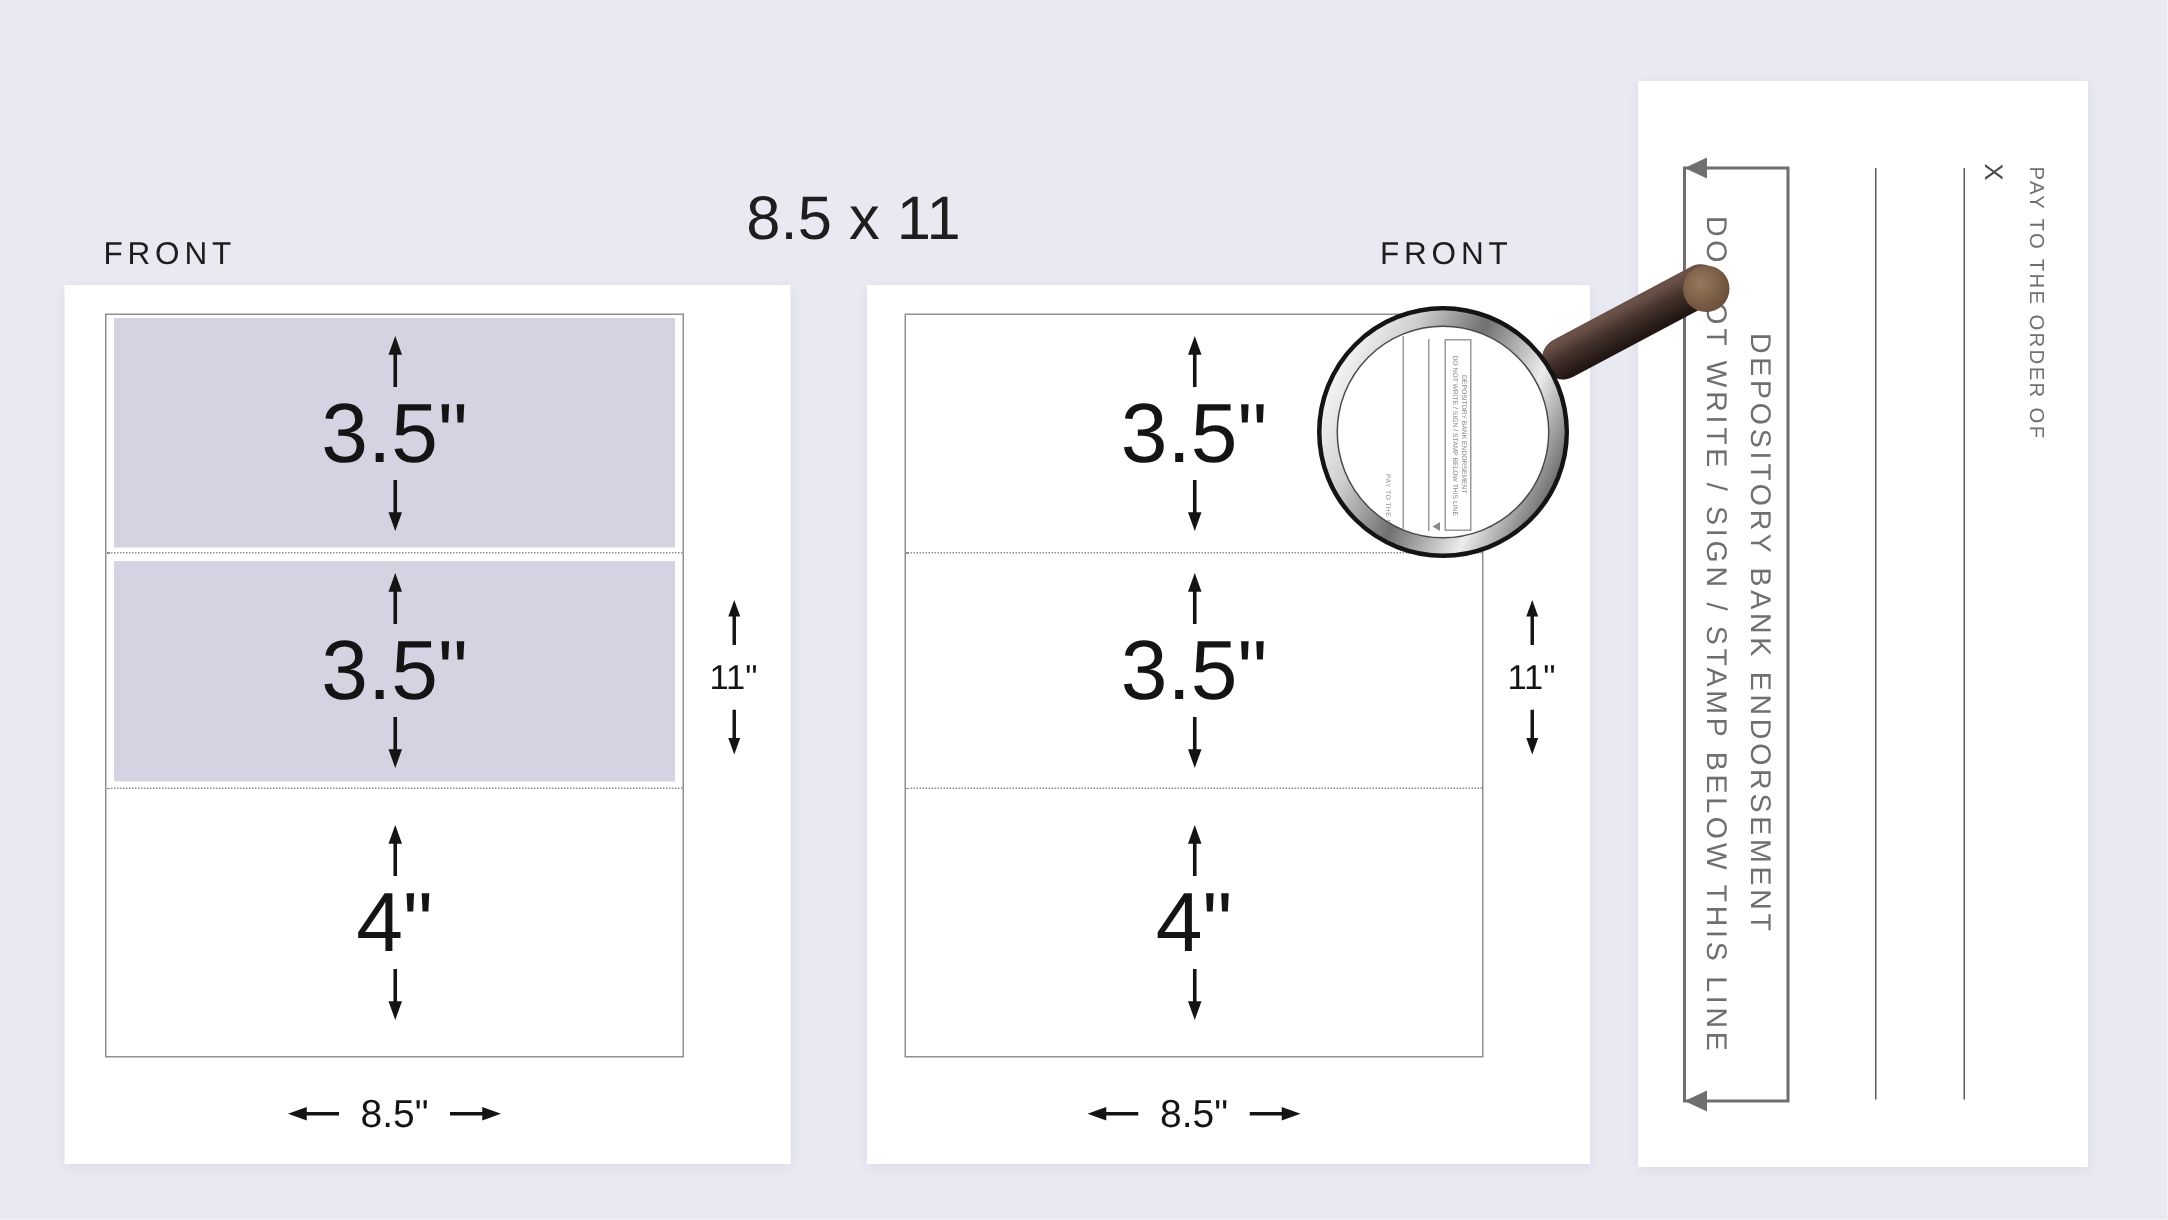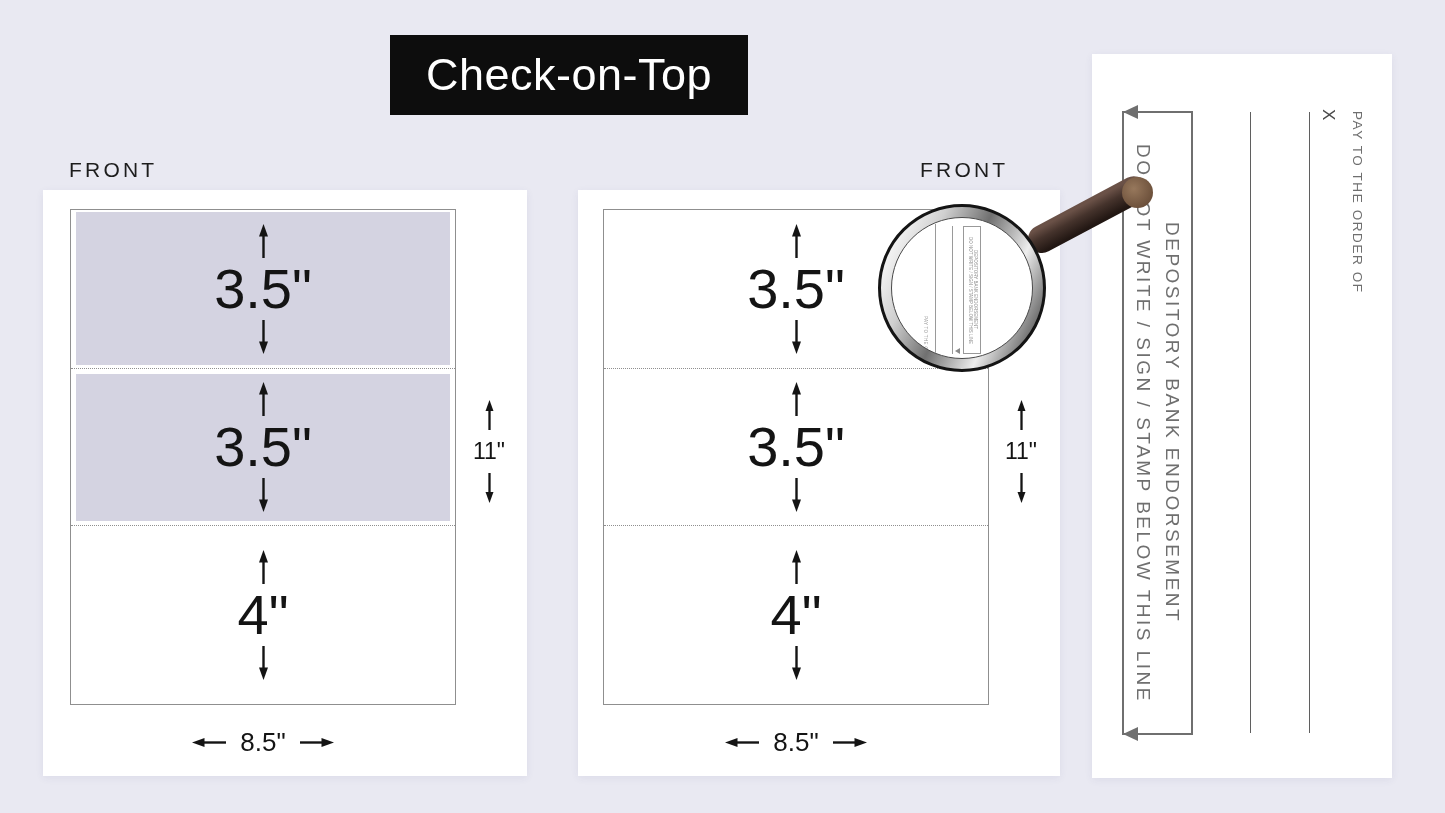--- a/index.html
+++ b/index.html
@@ -89,23 +89,21 @@
   .eline-a{left:158px;top:58px;}
   .eline-b{left:217px;top:58px;}
   .sign-x{left:226px;top:55px;font-size:17px;color:#4a4a4a;}
   .pay-label{left:258px;top:57px;font-size:13.5px;letter-spacing:1.6px;color:#6f6f6f;}
 </style>
 </head>
 <body>
 
 <div class="stage">
 
-  <div class="abs title-box">
-    <span>Check-on-Top</span>
-  </div>
+  <div class="abs subtitle">8.5 x 11</div>
 
   <div class="abs panel-label label-front">FRONT</div>
   <div class="abs panel-label label-back">FRONT</div>
 
   <div class="abs card card-front"></div>
   <div class="abs sheet sheet-front" style="position:absolute;">
     <div class="shade shade-1"></div>
     <div class="shade shade-2"></div>
     <div class="dotline dot-1"></div>
     <div class="dotline dot-2"></div>

